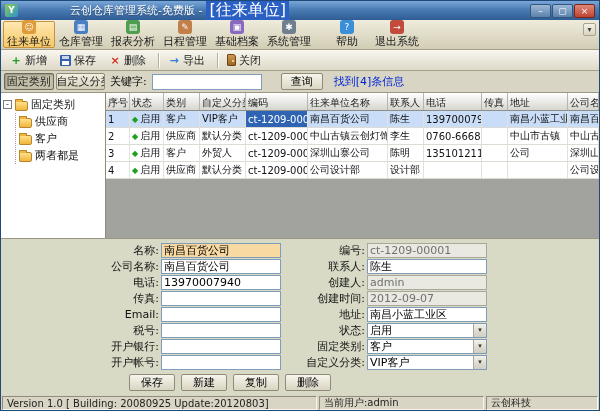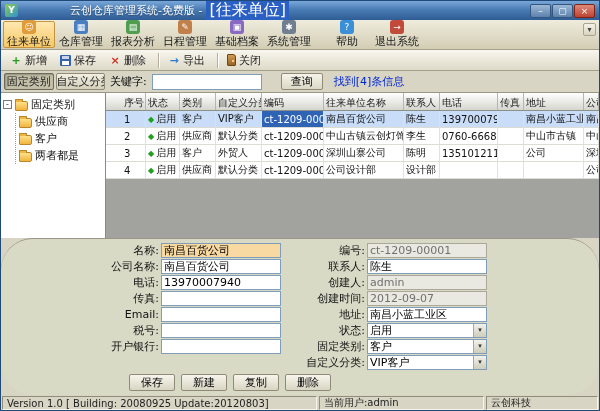--- a/index.html
+++ b/index.html
@@ -58,25 +58,25 @@
   .folder::before { content:""; position:absolute; top:-3px; left:-1px; width:6px; height:2px; background:#f0b53c; border:1px solid #b8862e; border-bottom:none; border-radius:1px 1px 0 0; }
 
   .grid { flex:1 1 auto; background:#a2a39f; display:flex; flex-direction:column; overflow:hidden; }
   .grid-header { display:flex; flex:0 0 18px; height:18px; background:linear-gradient(#ffffff,#d6d6cf); border-bottom:1px solid #8f8f89; }
   .hc { font-size:10px; color:#1a1a1a; padding:3px 2px 0; border-right:1px solid #b6b6ae; white-space:nowrap; overflow:hidden; }
   .grid-row { display:flex; flex:0 0 17px; height:17px; background:#fff; border-bottom:1px solid #dcdcd4; }
   .grid-row.sel { background:#c9ddf8; }
   .gc { font-size:10px; color:#111; padding:0 2px; border-right:1px solid #e2e2da; white-space:nowrap; overflow:hidden; display:flex; align-items:center; gap:2px; }
   .gc.focus { background:#2f64b5; color:#fff; }
   .st-ic { color:#1fa11f; font-size:8px; }
-  .c0{flex:0 0 24px;margin-left:16px;} .c1{flex:0 0 34px;} .c2{flex:0 0 36px;} .c3{flex:0 0 46px;} .c4{flex:0 0 62px;}
+  .c0{flex:0 0 24px;} .c1{flex:0 0 34px;} .c2{flex:0 0 36px;} .c3{flex:0 0 46px;} .c4{flex:0 0 62px;}
   .c5{flex:0 0 80px;} .c6{flex:0 0 36px;} .c7{flex:0 0 58px;} .c8{flex:0 0 26px;} .c9{flex:0 0 60px;} .c10{flex:1 1 auto;}
 
   
-  .formarea { flex:0 0 157px; height:157px; background:#d8dac6; border-top:1px solid #9a9684; position:relative; padding:4px 0 0 98px; display:flex; gap:16px;border-radius:32px; }
+  .formarea { flex:0 0 157px; height:157px; background:#d8dac6; border-top:1px solid #9a9684; position:relative; padding:4px 0 0 98px; display:flex; gap:16px; }
   .fcol { display:flex; flex-direction:column; gap:1px; }
   .frow { display:flex; align-items:center; height:15px; }
   .flabel { font-size:11px; text-align:right; color:#111; white-space:nowrap; }
   .fcol.left .flabel { width:60px; }
   .fcol.right .flabel { width:68px; }
   .finput { width:120px; height:15px; border:1px solid #7f9db9; background:#fff; font-size:11px; padding:0 2px; font-family:inherit; margin-left:2px; }
   .finput.hl { background:#f8d9a2; }
   .finput.dis { background:#e9e9e1; color:#707070; border-color:#a9a89a; }
   .combo { width:120px; height:15px; border:1px solid #7f9db9; background:#fff; margin-left:2px; display:flex; align-items:stretch; }
   .combo .cv { font-size:11px; padding:0 2px; flex:1; overflow:hidden; white-space:nowrap; line-height:13px; }
@@ -308,20 +308,24 @@
         <input class="finput" value="" style="">
       </div>
       <div class="frow">
         <span class="flabel">税号:</span>
         <input class="finput" value="" style="">
       </div>
       <div class="frow">
         <span class="flabel">开户银行:</span>
         <input class="finput" value="" style="">
       </div>
+      <div class="frow">
+        <span class="flabel">开户帐号:</span>
+        <input class="finput" value="" style="">
+      </div>
     </div>
 
     <div class="fcol right">
       <div class="frow">
         <span class="flabel">编号:</span>
         <input class="finput dis" value="ct-1209-00001" style="">
       </div>
       <div class="frow">
         <span class="flabel">联系人:</span>
         <input class="finput" value="陈生" style="">

